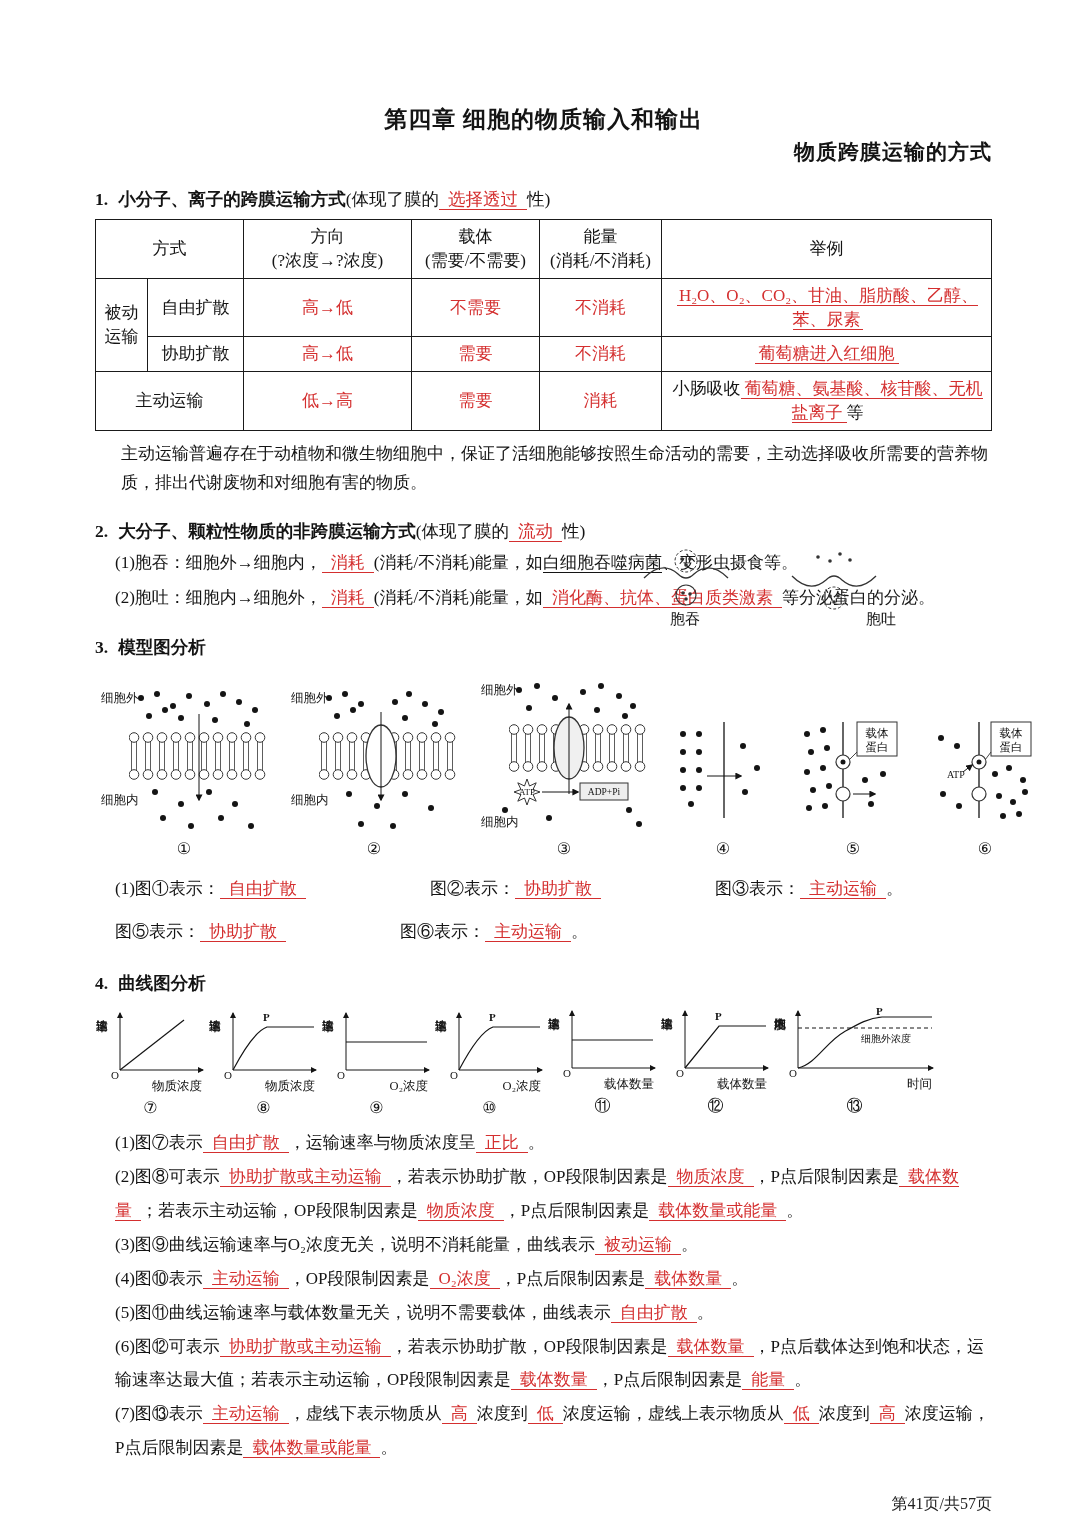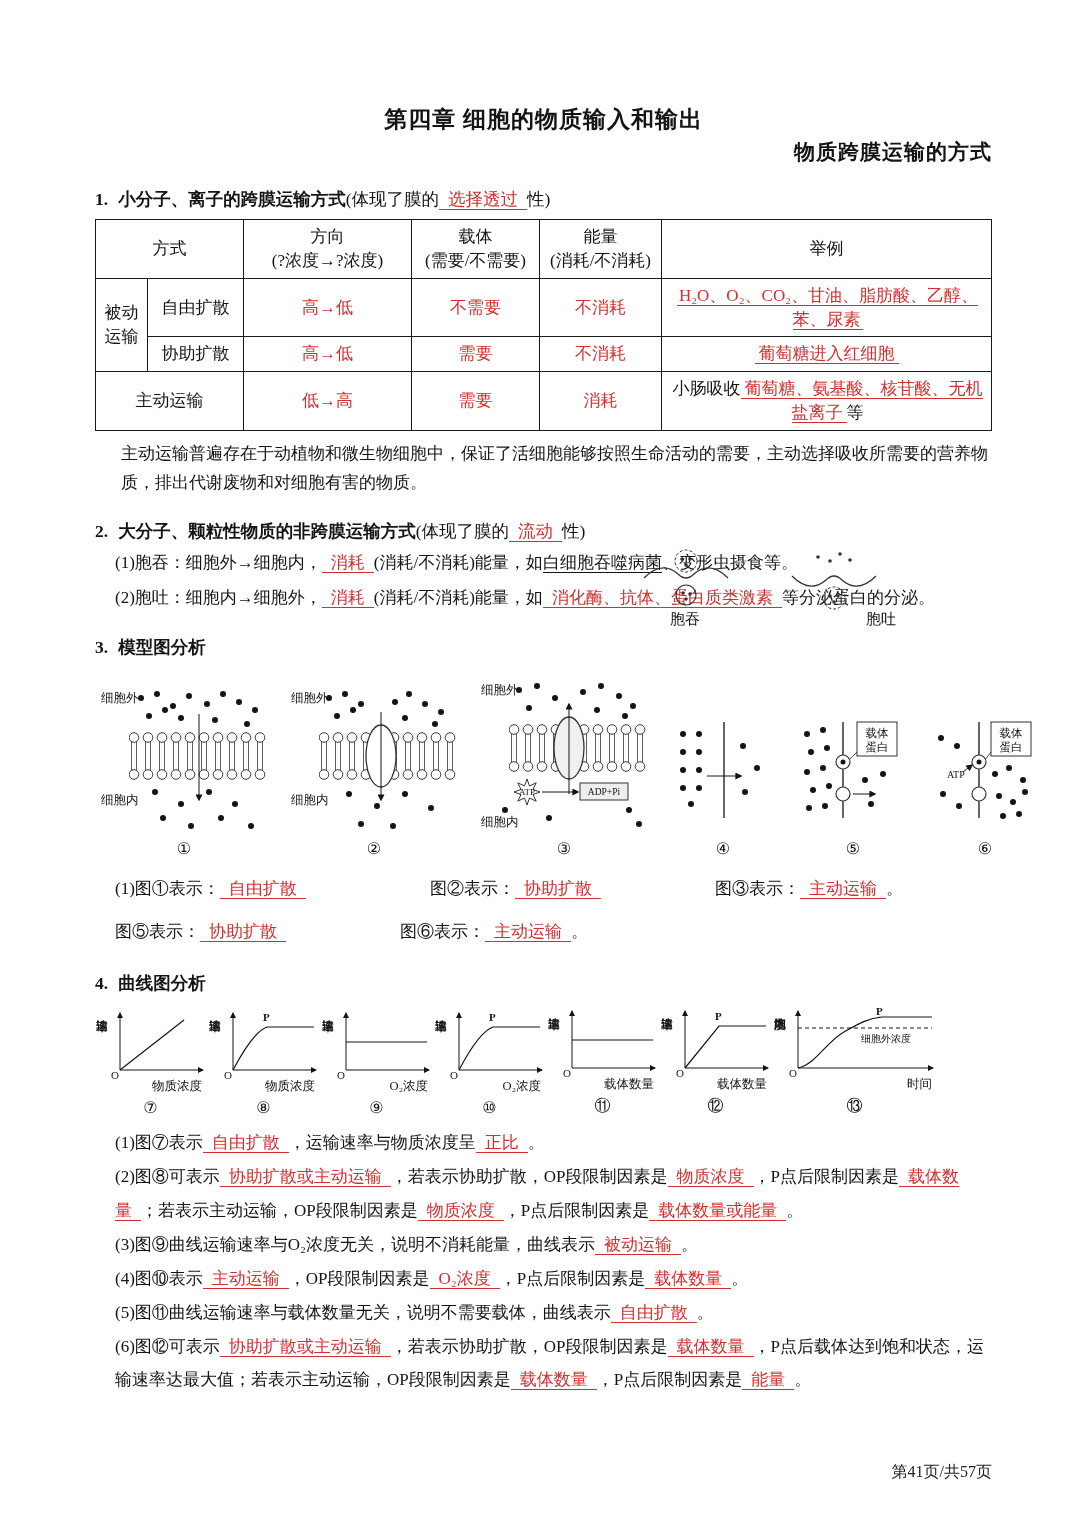--- a/index.html
+++ b/index.html
@@ -482,16 +482,17 @@
     </div>
   </div>
 
   <div class="c-answers">
     <div class="para"><span>(1)图⑦表示</span><span class="ans">自由扩散</span><span>，运输速率与物质浓度呈</span><span class="ans">正比</span><span>。</span></div>
     <div class="para"><span>(2)图⑧可表示</span><span class="ans">协助扩散或主动运输</span><span>，若表示协助扩散，OP段限制因素是</span><span class="ans">物质浓度</span><span>，P点后限制因素是</span><span class="ans">载体数量</span><span>；若表示主动运输，OP段限制因素是</span><span class="ans">物质浓度</span><span>，P点后限制因素是</span><span class="ans">载体数量或能量</span><span>。</span></div>
     <div class="para"><span>(3)图⑨曲线运输速率与O₂浓度无关，说明不消耗能量，曲线表示</span><span class="ans">被动运输</span><span>。</span></div>
     <div class="para"><span>(4)图⑩表示</span><span class="ans">主动运输</span><span>，OP段限制因素是</span><span class="ans">O₂浓度</span><span>，P点后限制因素是</span><span class="ans">载体数量</span><span>。</span></div>
     <div class="para"><span>(5)图⑪曲线运输速率与载体数量无关，说明不需要载体，曲线表示</span><span class="ans">自由扩散</span><span>。</span></div>
     <div class="para"><span>(6)图⑫可表示</span><span class="ans">协助扩散或主动运输</span><span>，若表示协助扩散，OP段限制因素是</span><span class="ans">载体数量</span><span>，P点后载体达到饱和状态，运输速率达最大值；若表示主动运输，OP段限制因素是</span><span class="ans">载体数量</span><span>，P点后限制因素是</span><span class="ans">能量</span><span>。</span></div>
+    <div class="para"><span>(7)图⑬表示</span><span class="ans">主动运输</span><span>，虚线下表示物质从</span><span class="ans">高</span><span>浓度到</span><span class="ans">低</span><span>浓度运输，虚线上表示物质从</span><span class="ans">低</span><span>浓度到</span><span class="ans">高</span><span>浓度运输，P点后限制因素是</span><span class="ans">载体数量或能量</span><span>。</span></div>
   </div>
 
   <div class="footer">第41页/共57页</div>
 </div>
 
 </body></html>

